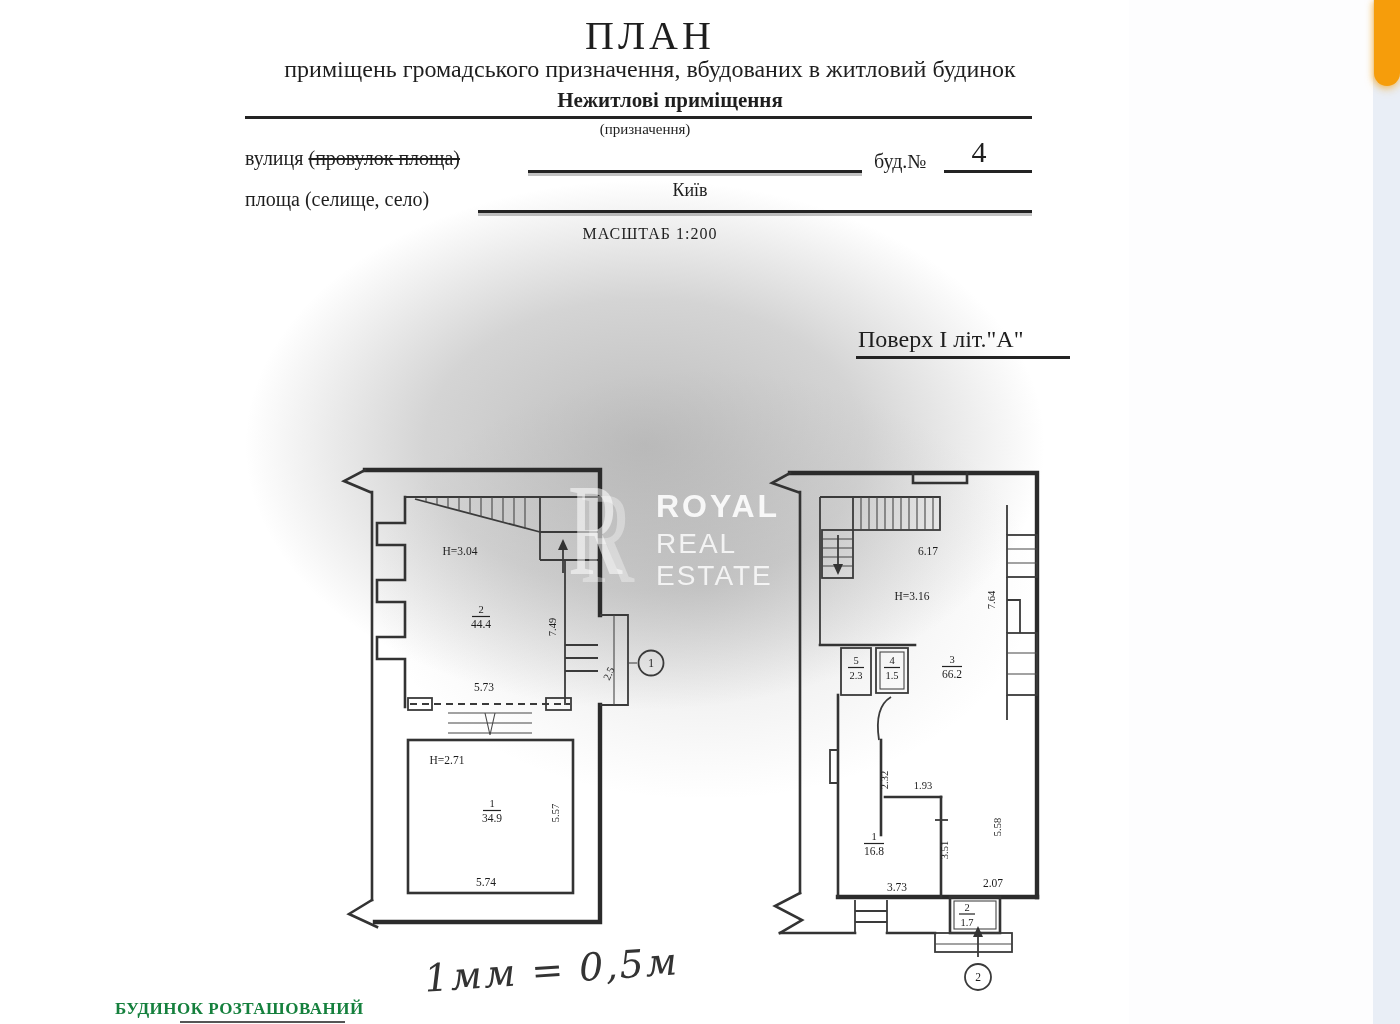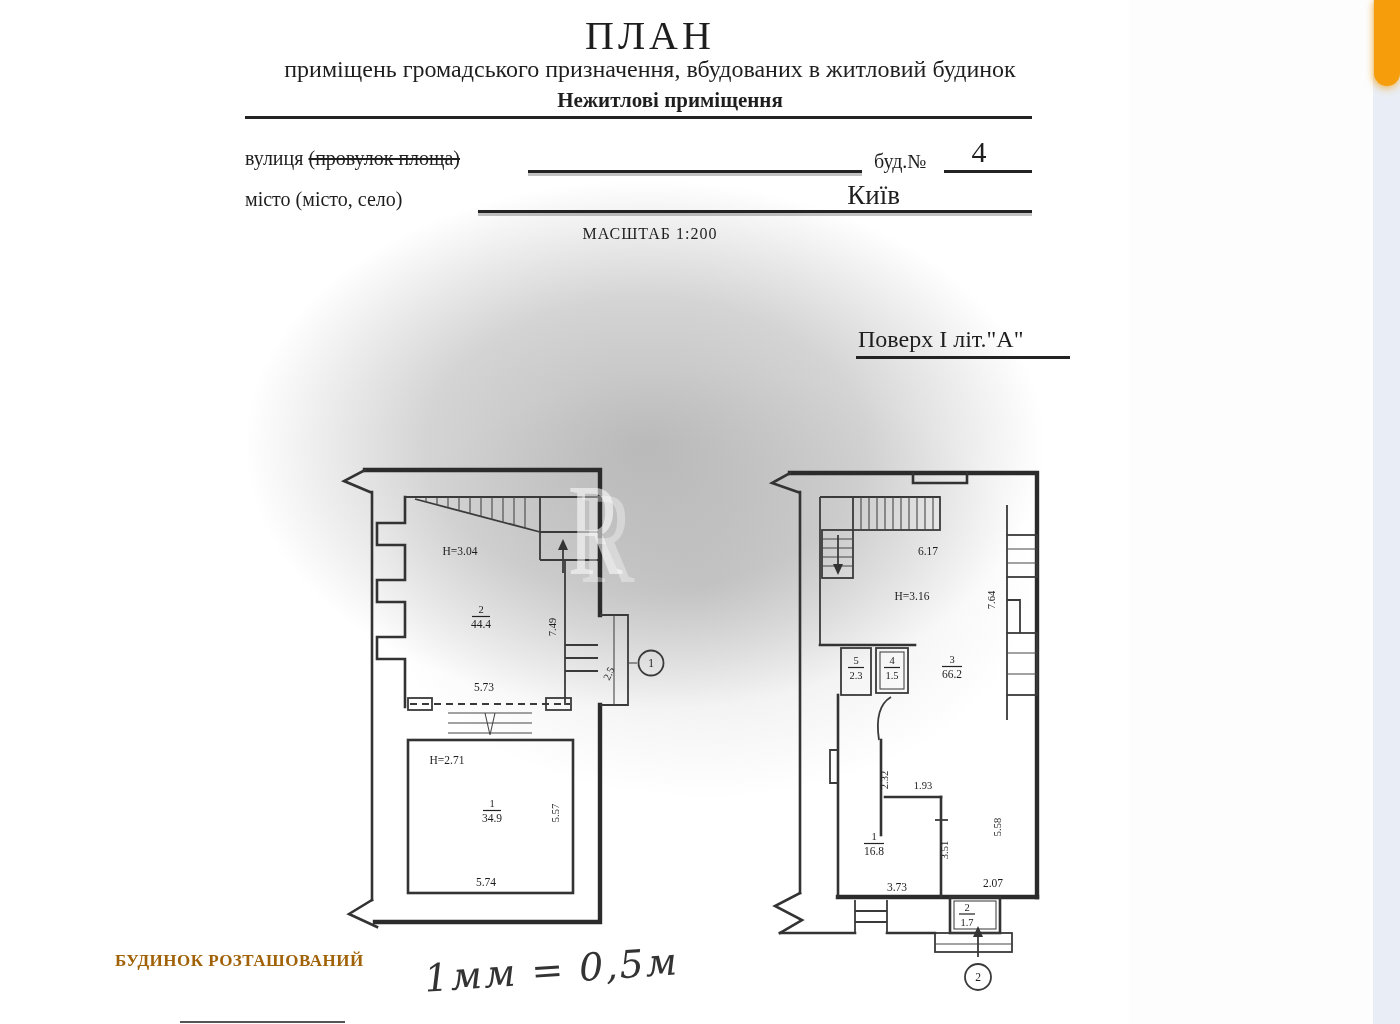--- a/index.html
+++ b/index.html
@@ -18,21 +18,21 @@
   .h-title{left:250px;top:12px;width:800px;font-size:40px;letter-spacing:4px;}
   .h-sub{left:200px;top:56px;width:900px;font-size:24px;}
   .h-prem{left:250px;top:88px;width:840px;font-size:21px;font-weight:bold;}
   .h-cap{left:250px;top:121px;width:790px;font-size:15px;}
   .h-street-label{left:245px;top:147px;font-size:20px;}
   .struck{text-decoration:line-through;text-decoration-thickness:2px;margin-left:5px;}
   .h-street-value{left:530px;top:139px;width:330px;font-size:27px;}
   .h-bldg-label{left:874px;top:150px;font-size:20px;}
   .h-bldg-no{left:948px;top:135px;width:62px;font-size:30px;}
   .h-city-label{left:245px;top:188px;font-size:20px;}
-  .h-city-value{left:480px;top:180px;width:420px;font-size:27px;text-align:right;}
+  .h-city-value{left:480px;top:180px;width:420px;font-size:18px;}
   .h-scale{left:420px;top:225px;width:460px;font-size:16px;letter-spacing:1px;}
   .h-floor{left:858px;top:326px;font-size:24px;}
   
   .wm{position:absolute;left:560px;top:460px;width:300px;height:160px;pointer-events:none;}
   .wm-r{position:absolute;font-family:"Liberation Serif",serif;font-size:132px;line-height:1;
         color:rgba(255,255,255,.55);transform:scale(.62,1);transform-origin:left top;}
   .wm-r1{left:8px;top:4px;}
   .wm-r2{left:20px;top:12px;color:rgba(255,255,255,.35);}
   .wm-text{position:absolute;left:96px;top:28px;font-family:"Liberation Sans",sans-serif;}
   .wm-royal{font-weight:bold;font-size:32px;letter-spacing:3px;color:rgba(255,255,255,.88);}
@@ -45,50 +45,51 @@
   .w2{stroke:#3a3a3a;stroke-width:1.8;fill:none;}
   .w1{stroke:#474747;stroke-width:1.1;fill:none;}
   .dash{stroke-dasharray:7 5;}
   .plan text{font-family:"Liberation Serif",serif;fill:#1c1c1c;}
   .t10{font-size:10.5px;}
   .t11{font-size:11.5px;}
   .frbar{stroke:#222;stroke-width:1.2;}
   
   .handwriting{left:424px;top:948px;font-family:"DejaVu Serif",serif;font-style:italic;
                font-size:38px;color:#333;transform:rotate(-4deg);letter-spacing:2px;}
-  .footer-text{left:115px;top:951px;font-size:17px;font-weight:bold;letter-spacing:.5px;color:#a16207;}
+  .footer-text{left:115px;top:999px;font-size:17px;font-weight:bold;letter-spacing:.5px;color:#15803d;}
   .footer-line{position:absolute;left:180px;top:1021px;width:165px;height:2px;background:#555;}
   
   .scroll-track{position:absolute;right:0;top:0;width:27px;height:1024px;background:#e9eef6;}
   .scroll-thumb{position:absolute;right:0;top:0;width:26px;height:86px;background:#F69D0B;
                 border-radius:0 0 13px 13px;
                 box-shadow:0 3px 8px rgba(244,166,35,.55), -2px 1px 5px rgba(244,166,35,.35);}
 </style>
 </head>
 <body>
 
 <div class="stage">
   <div class="paper">
 
     <div class="scan-shadow"></div>
 
     <div class="abs ctr h-title">ПЛАН</div>
     <div class="abs ctr h-sub">приміщень громадського призначення, вбудованих в житловий будинок</div>
     <div class="abs ctr h-prem">Нежитлові приміщення</div>
     <div class="rule" style="left:245px;top:116px;width:787px;height:3px;"></div>
+    <div class="abs ctr h-cap">(призначення)</div>
 
     <div class="abs h-street-label">
       <span>вулиця</span><span class="struck">(провулок площа)</span>
     </div>
     <div class="rule smudge" style="left:528px;top:170px;width:334px;"></div>
     <div class="abs h-bldg-label">буд.№</div>
     <div class="abs ctr h-bldg-no">4</div>
     <div class="rule" style="left:944px;top:170px;width:88px;"></div>
 
-    <div class="abs h-city-label">місто (місто, село)</div>
+    <div class="abs h-city-label">площа (селище, село)</div>
     <div class="abs ctr h-city-value">Київ</div>
     <div class="rule smudge" style="left:478px;top:210px;width:554px;"></div>
 
     <div class="abs ctr h-scale">МАСШТАБ 1:200</div>
 
     <div class="abs h-floor">Поверх І літ."А"</div>
     <div class="rule" style="left:856px;top:356px;width:214px;"></div>
 
     <svg class="plan" style="left:330px;top:455px;" width="360" height="505" viewBox="0 0 360 505">
       <g>
@@ -239,20 +240,24 @@
         <g>
           <circle class="w2 fn" cx="218" cy="522" r="13"></circle>
           <text class="t11" x="218" y="526" text-anchor="middle">2</text>
         </g>
       </g>
     </svg>
 
     <div class="wm">
       <span class="wm-r wm-r1">R</span>
       <span class="wm-r wm-r2">R</span>
+      <div class="wm-text">
+        <div class="wm-royal">ROYAL</div>
+        <div class="wm-estate">REAL ESTATE</div>
+      </div>
     </div>
 
     <div class="abs handwriting">1мм = 0,5м</div>
     <div class="abs footer-text">БУДИНОК РОЗТАШОВАНИЙ</div>
     <div class="footer-line"></div>
   </div>
 
   <div class="scroll-track">
     <div class="scroll-thumb"></div>
   </div>

